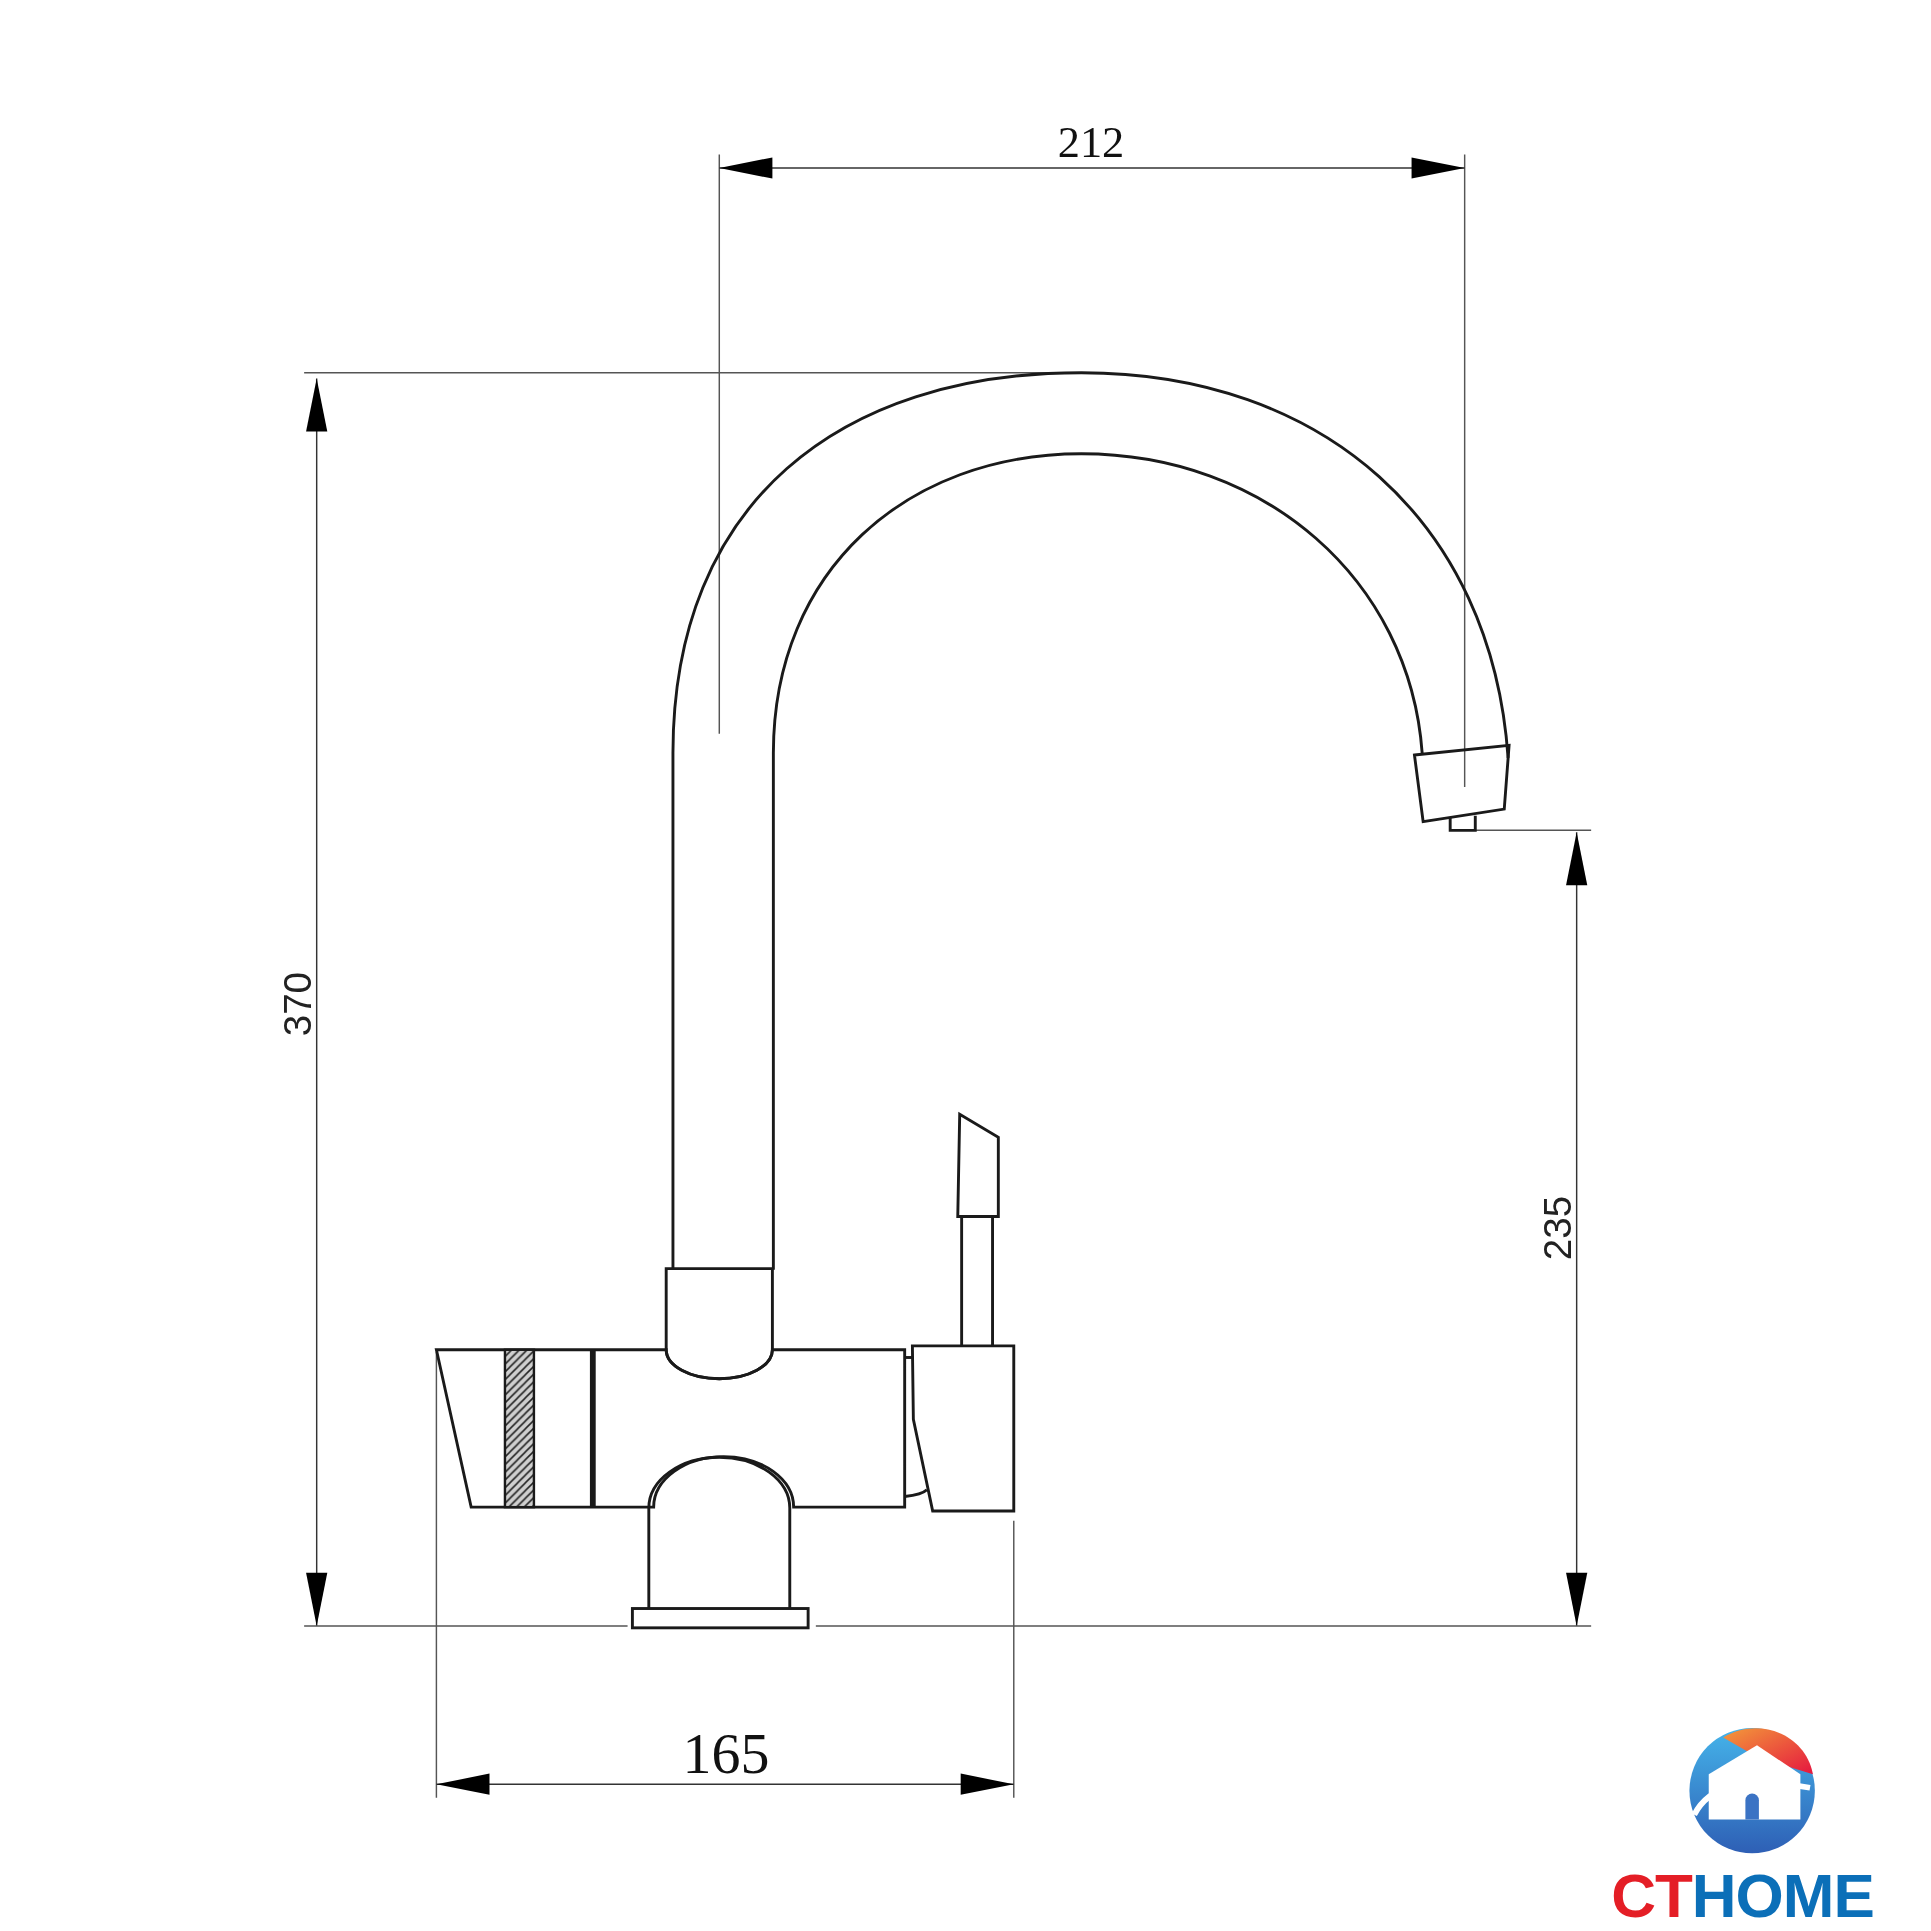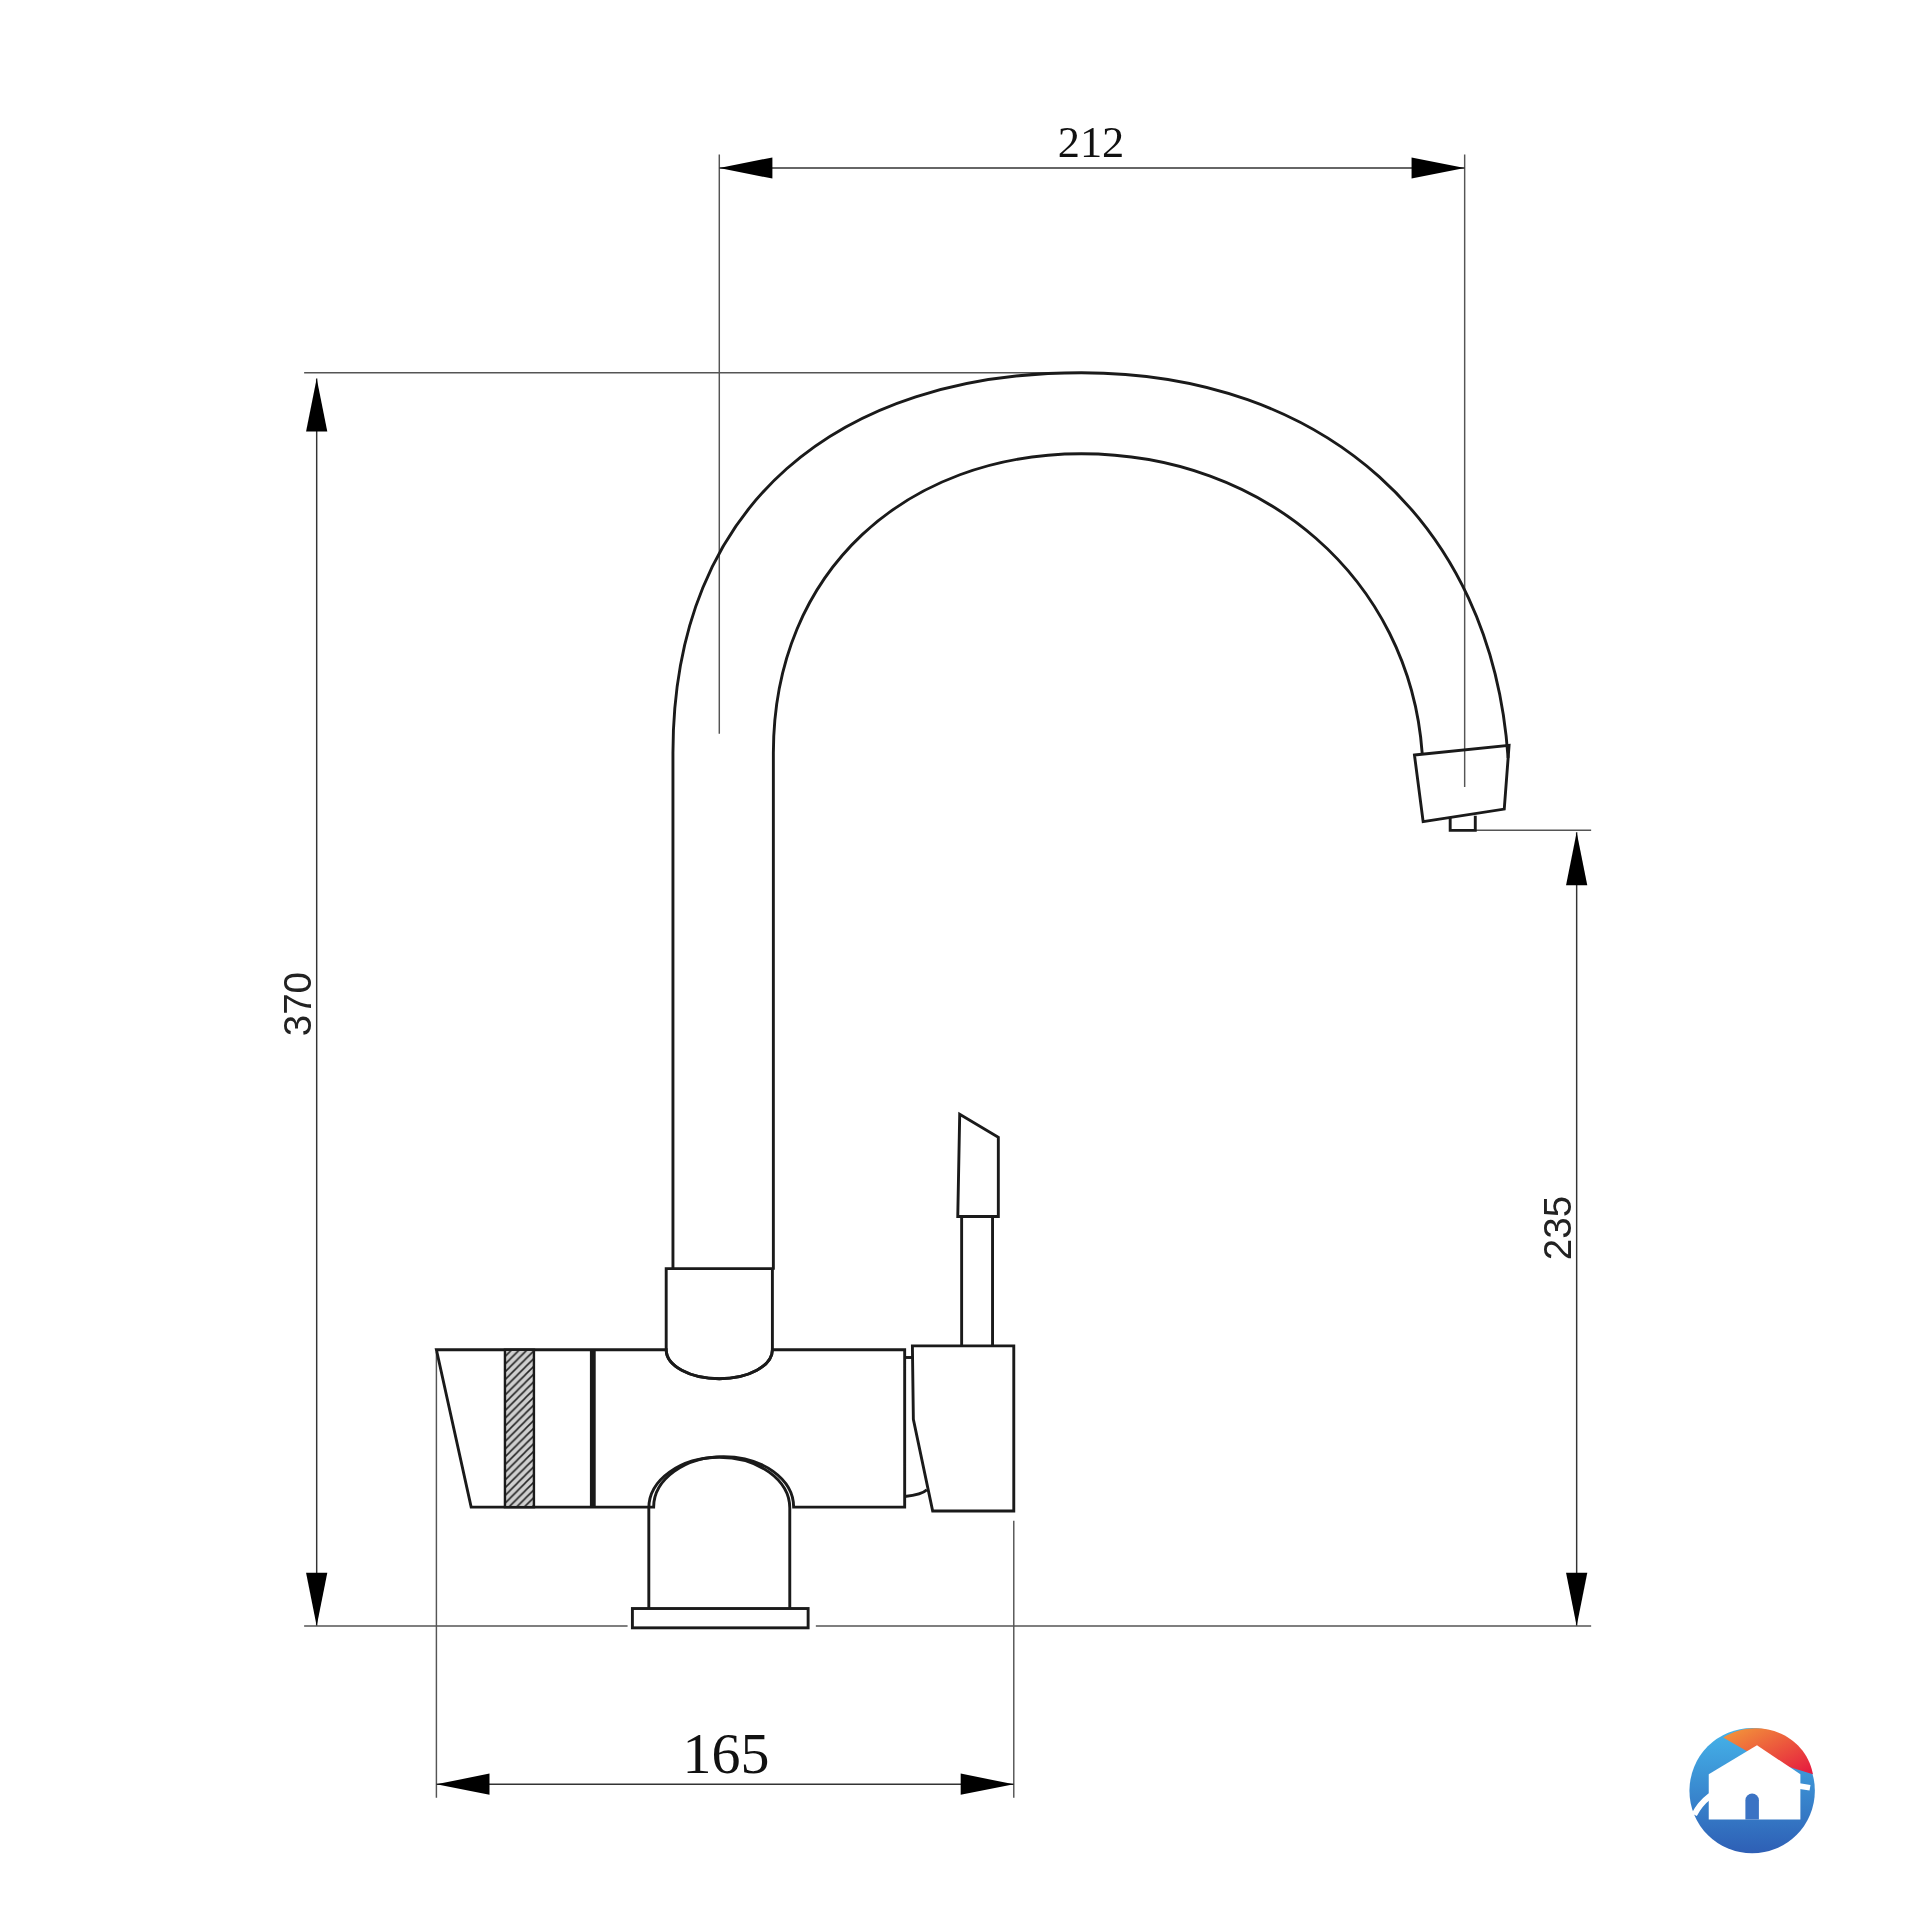--- a/index.html
+++ b/index.html
@@ -113,15 +113,16 @@
         <stop offset="0" stop-color="#f39a3a"></stop>
         <stop offset="1" stop-color="#e5173f"></stop>
       </linearGradient>
     </defs>
     <circle cx="195" cy="95" r="65" fill="url(#gBlue)"></circle>
     <path d="M165 40 C200 18 250 35 258 78 L200 60 Z" fill="url(#gRed)"></path>
     <path d="M150 112 L150 78 L200 48 L245 78 L245 125 L150 125 Z" fill="#ffffff"></path>
     <path d="M188 125 L188 105 A7 7 0 0 1 202 105 L202 125 Z" fill="#3b73c4"></path>
     <path d="M135 120 C150 90 185 80 255 92" stroke="#ffffff" stroke-width="6" fill="none"></path>
   </svg>
+  <div class="brand"><span class="ct">CT</span><span class="home">HOME</span></div>
   <div class="tag">HOME APPLIANCES</div>
 </div>
 
 
 </body></html>

